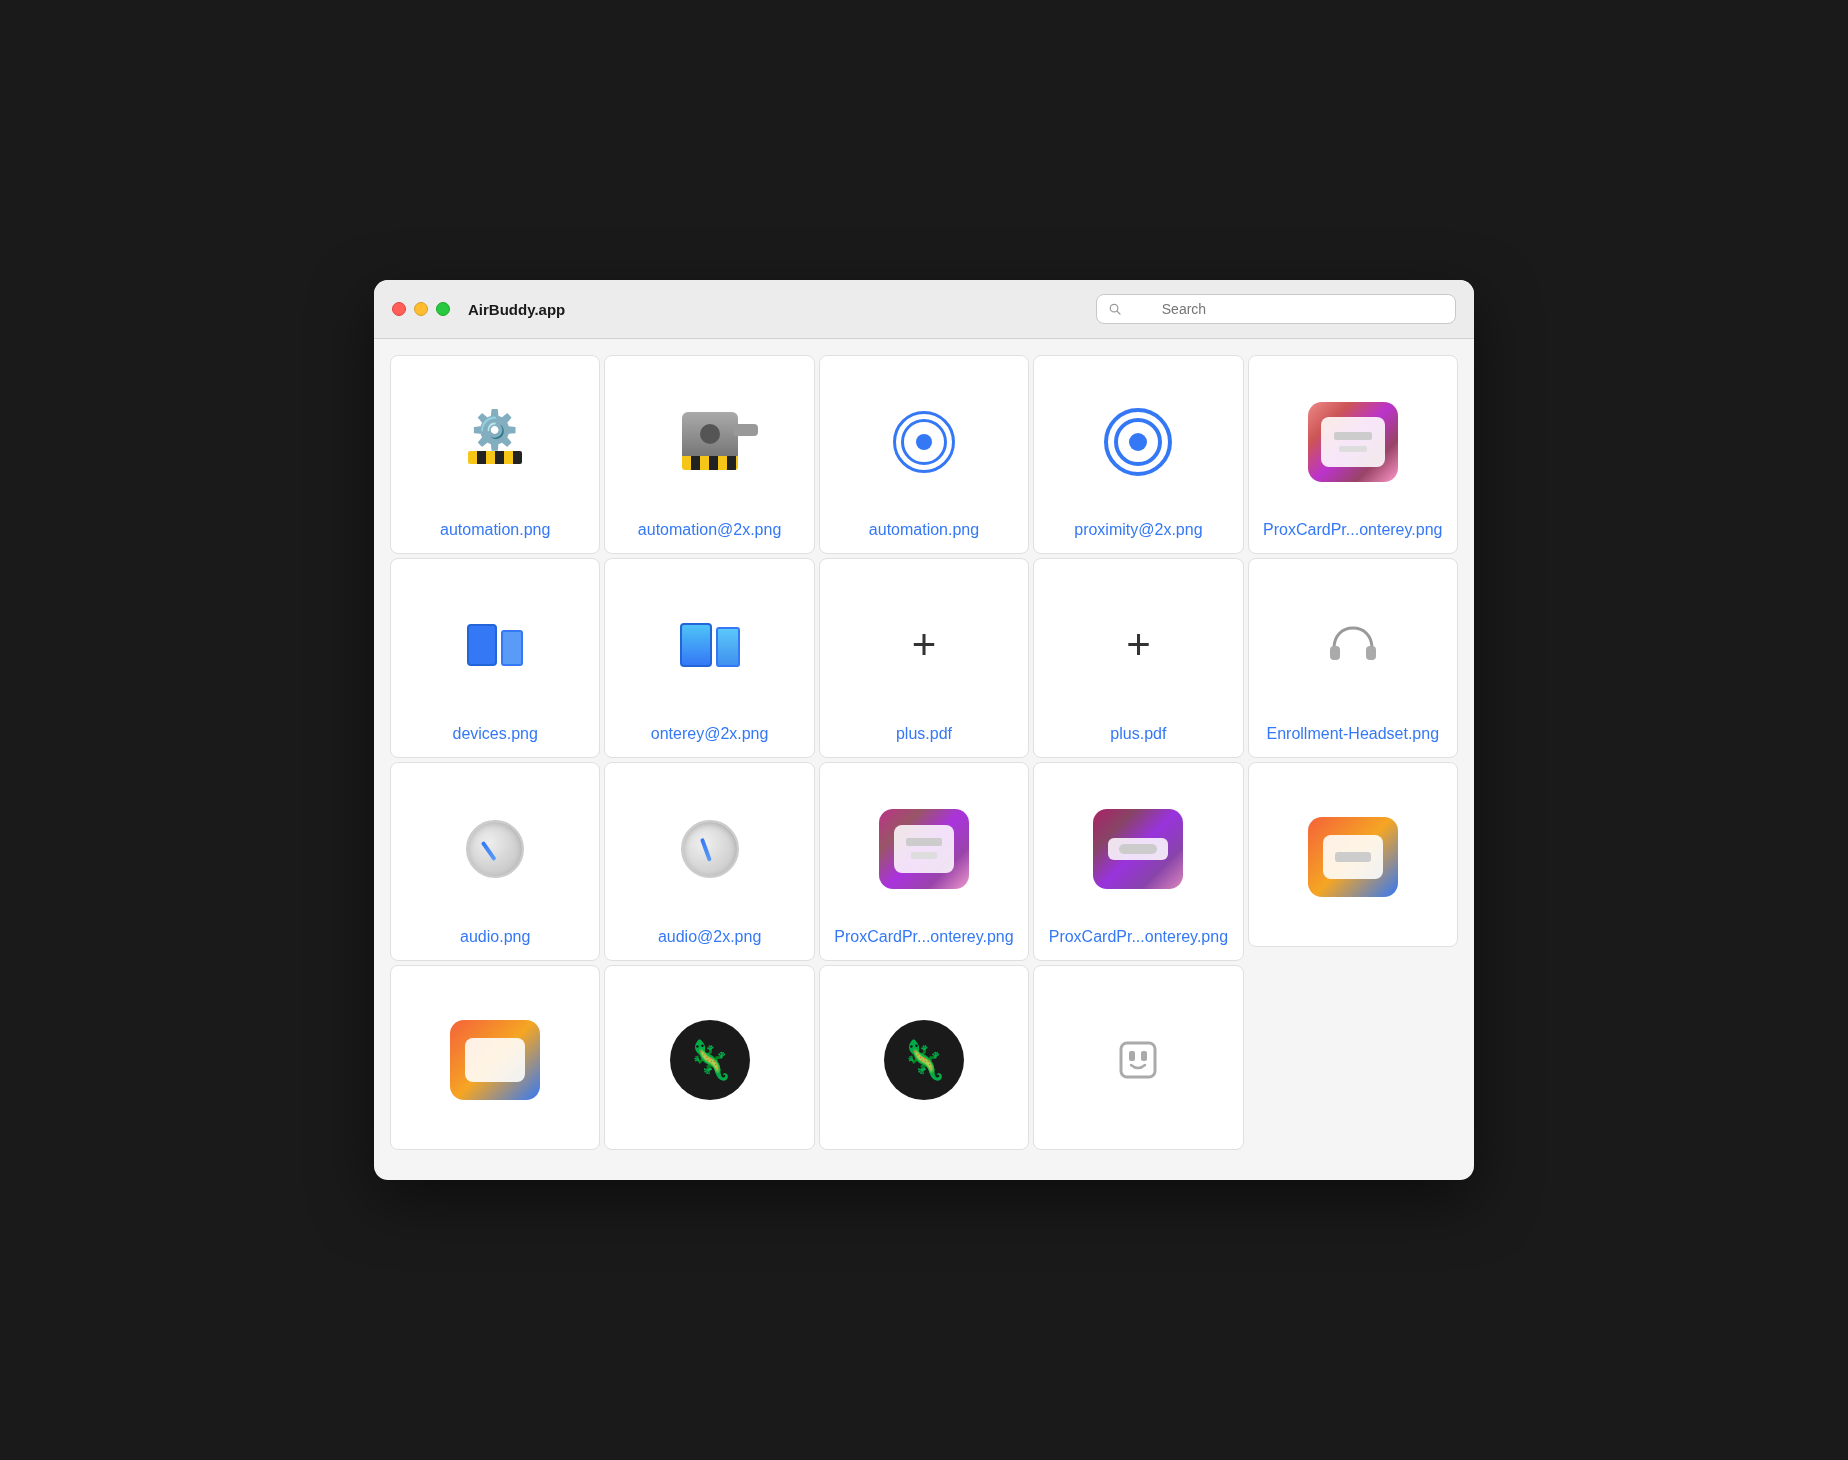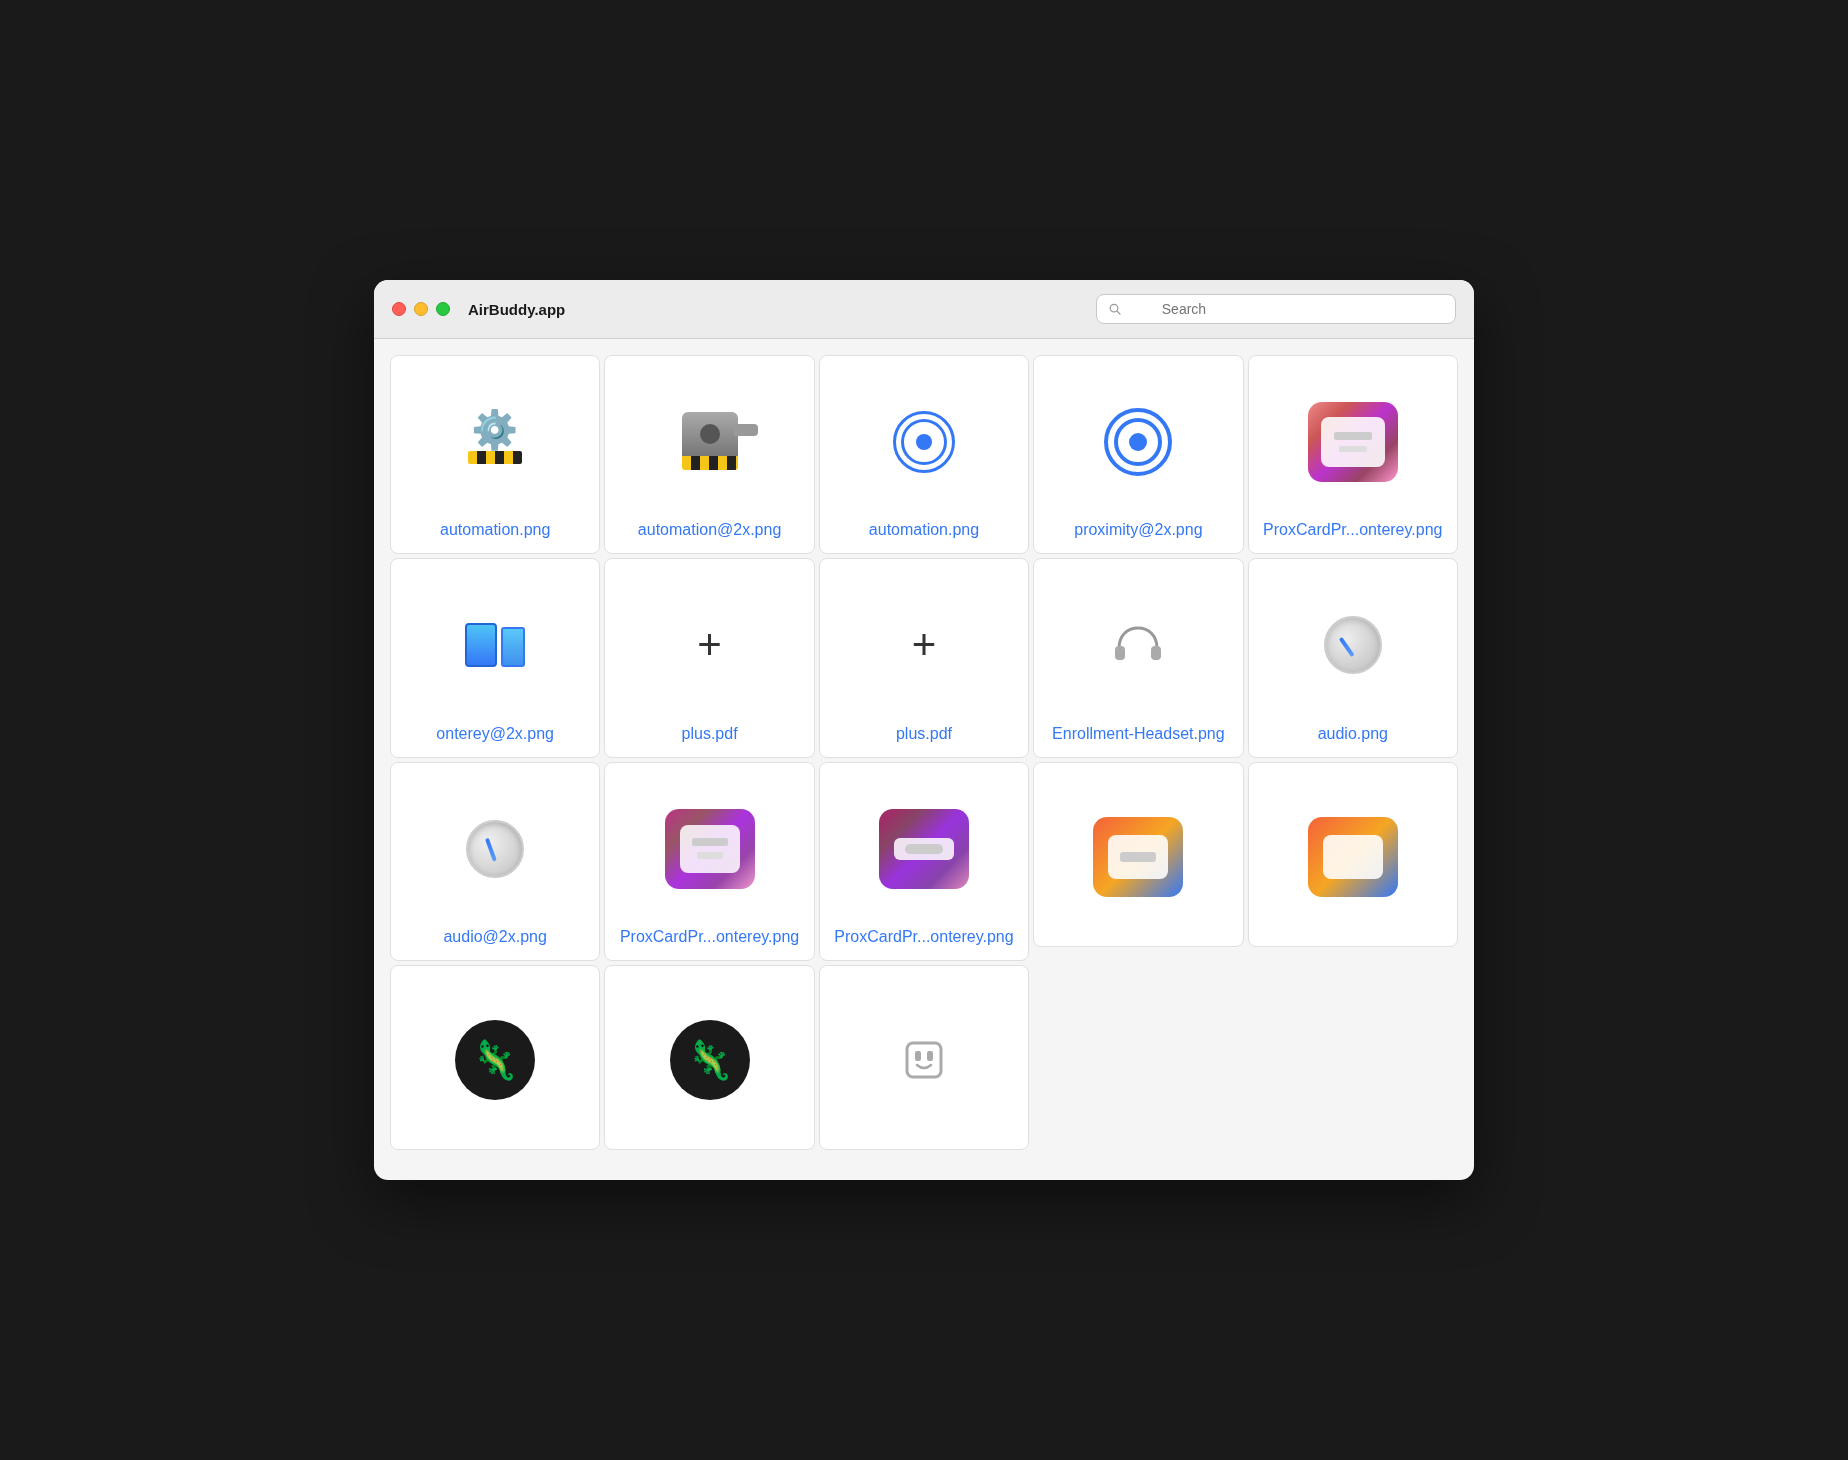--- a/index.html
+++ b/index.html
@@ -431,20 +431,29 @@
         <div class="icon-proxcard-onterey">
           <div class="inner">
             <div class="bar"></div>
             <div class="bar2"></div>
           </div>
         </div>
       </div>
       <span class="file-label">ProxCardPr...onterey.png</span>
     </div>
 
+    <div class="file-card">
+      <div class="file-icon-area">
+        <div class="icon-devices">
+          <div class="tablet"></div>
+          <div class="phone"></div>
+        </div>
+      </div>
+      <span class="file-label">devices.png</span>
+    </div>
 
     <div class="file-card">
       <div class="file-icon-area">
         <div class="icon-devices2x">
           <div class="tablet"></div>
           <div class="phone"></div>
         </div>
       </div>
       <span class="file-label">onterey@2x.png</span>
     </div>

